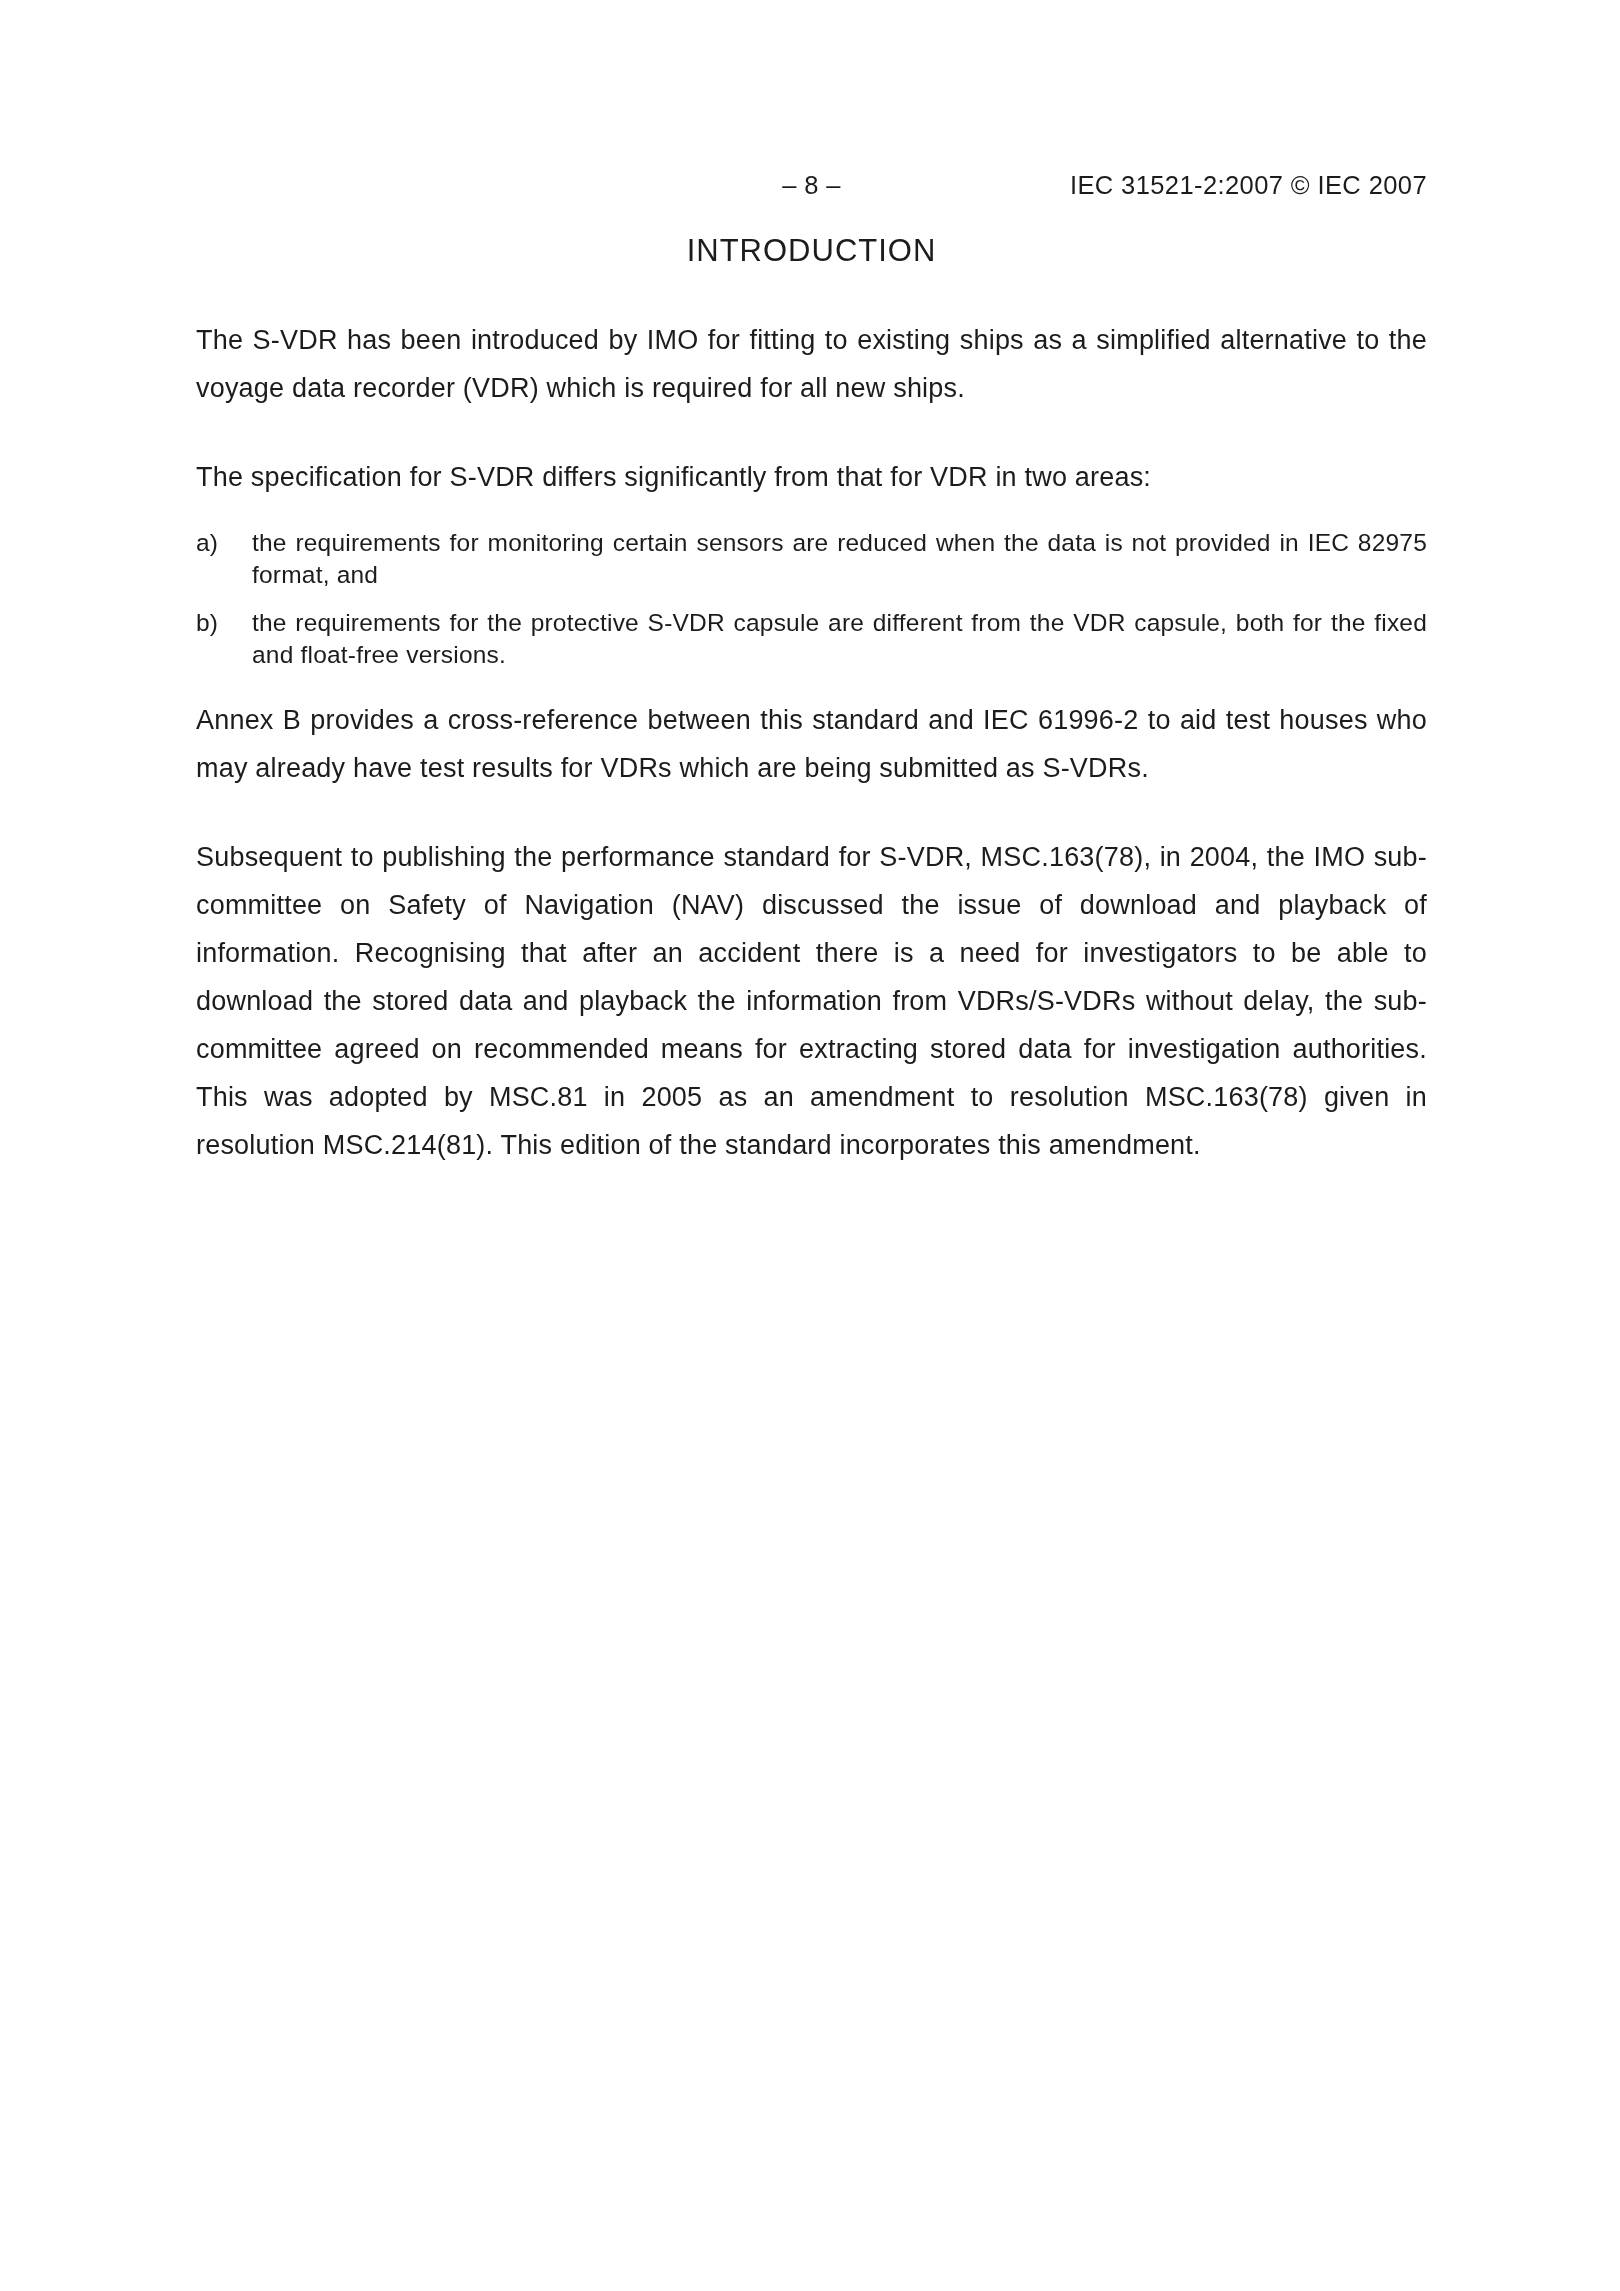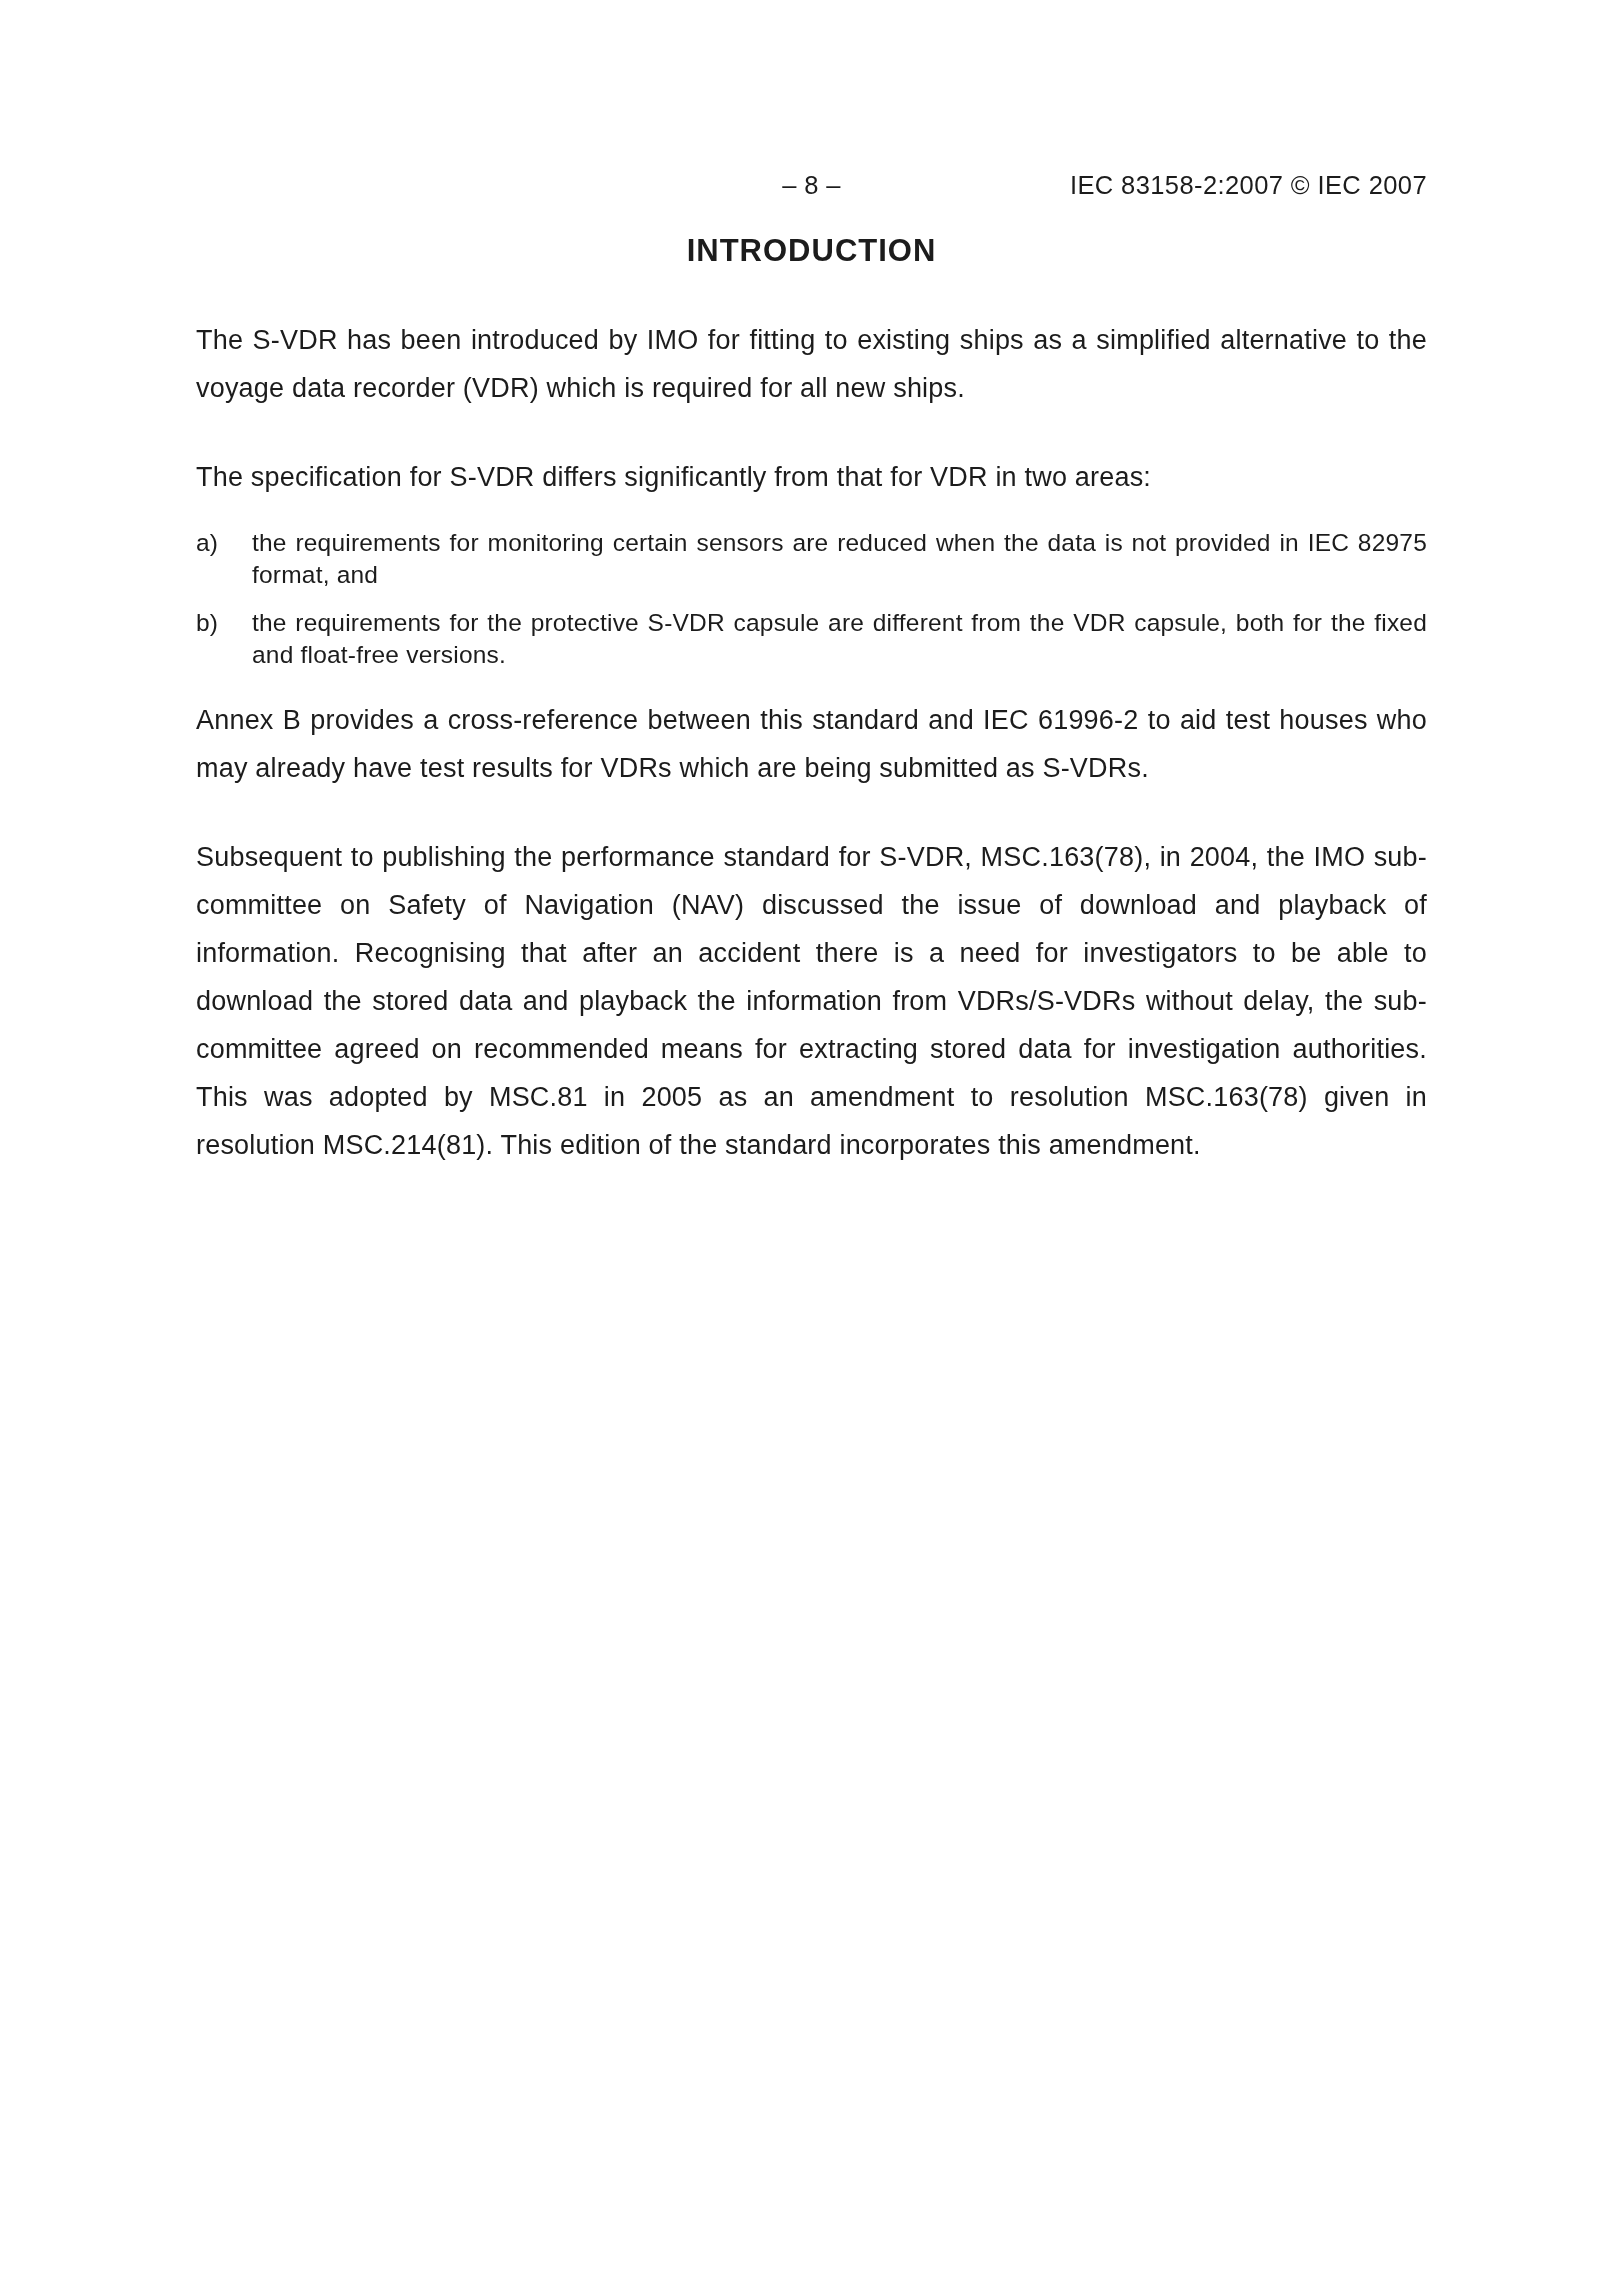--- a/index.html
+++ b/index.html
@@ -42,21 +42,21 @@
     text-align: right;
   }
   .content {
     position: absolute;
     top: 233px;
     left: 196px;
     width: 1231px;
   }
   .title {
     font-size: 31px;
-    font-weight: bold;
+    font-weight: normal;
     text-align: center;
     letter-spacing: 1px;
     margin-bottom: 47px;
   }
   p.body-par {
     font-size: 27px;
     line-height: 48px;
     text-align: justify;
     letter-spacing: 0.2px;
     margin-bottom: 41px;
@@ -83,21 +83,21 @@
     text-align: justify;
   }
 </style>
 </head>
 <body>
 
 <div class="page">
 
   <div class="header">
     <span class="page-number">– 8 –</span>
-    <span class="doc-ref">IEC 83158-2:2007 © IEC 2007</span>
+    <span class="doc-ref">IEC 31521-2:2007 © IEC 2007</span>
   </div>
 
   <div class="content">
 
     <h1 class="title">INTRODUCTION</h1>
 
     <p class="body-par">The S-VDR has been introduced by IMO for fitting to existing ships as a simplified alternative to the voyage data recorder (VDR) which is required for all new ships.</p>
 
 
     <p class="body-par tight">The specification for S-VDR differs significantly from that for VDR in two areas:</p>

